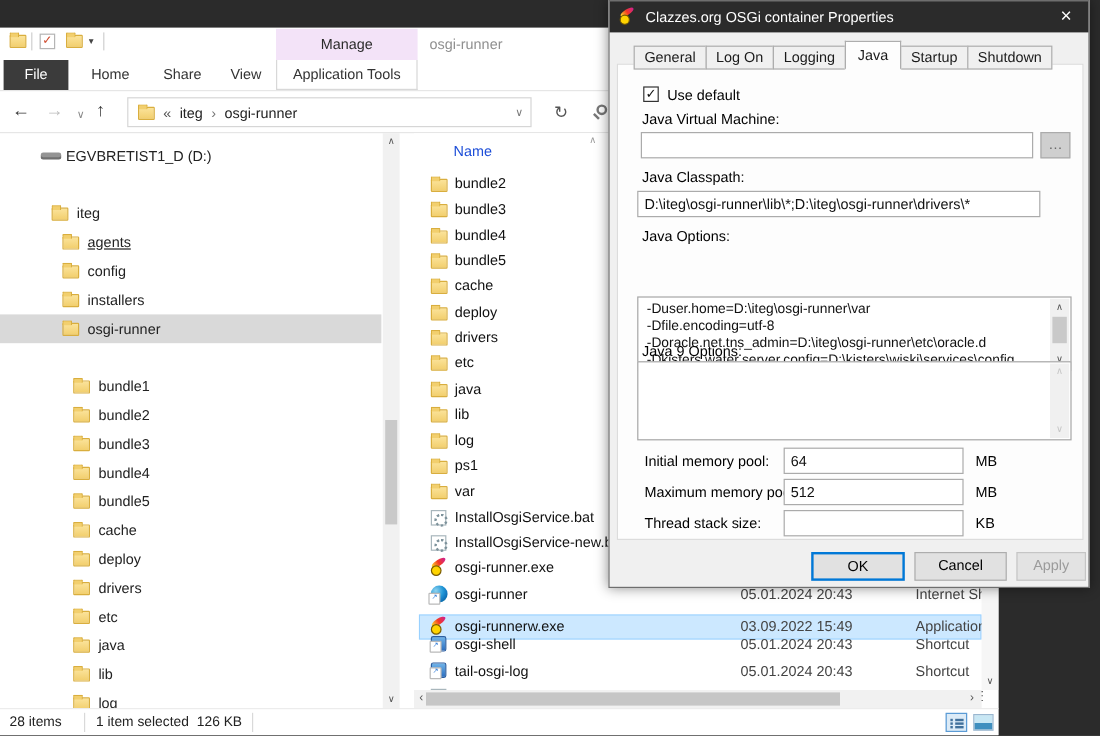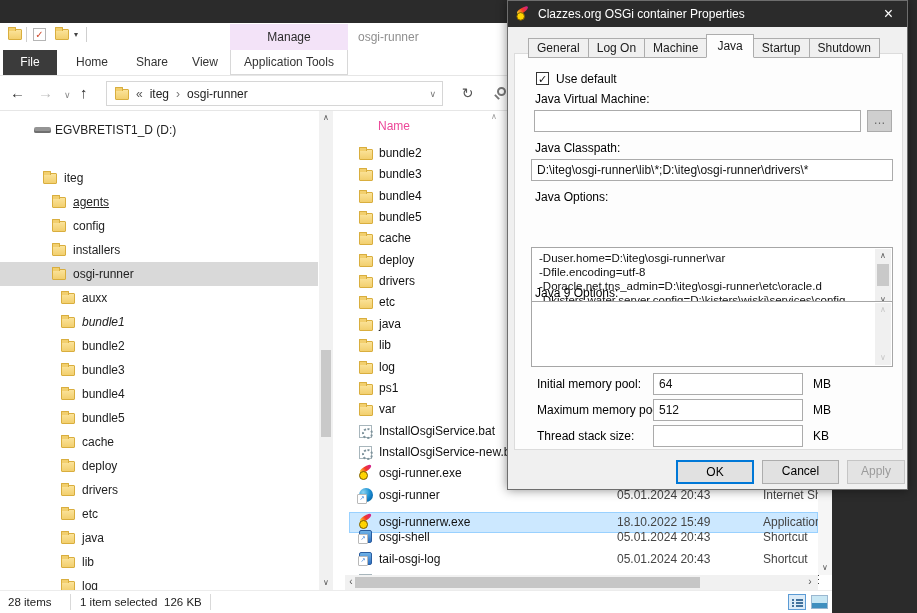--- a/index.html
+++ b/index.html
@@ -76,21 +76,21 @@
   .trow.sel { background:#d9d9d9; }
   .tree-icon { position:absolute; top:7px; }
   .tree-icon.icon-drive { top:9px; }
   .tree-label { position:absolute; top:5px; font-size:12px; color:#222; white-space:nowrap; }
   .tsb { position:absolute; left:319px; top:88px; width:14px; height:479px; background:#f1f1f1; }
   .sba { position:absolute; left:0; width:14px; height:14px; text-align:center; font-size:8px;
     color:#555; line-height:14px; }
   .tsb .th { position:absolute; left:2px; top:239px; width:10px; height:87px; background:#c9c9c9; }
   
   #fpane { position:absolute; left:345px; top:88px; width:487px; height:479px; overflow:hidden; background:#fff; }
-  .colhdr { position:absolute; left:33px; top:8px; font-size:12px; color:#ec4899; }
+  .colhdr { position:absolute; left:33px; top:8px; font-size:12px; color:#1d4ed8; }
   .sortup { position:absolute; left:146px; top:1px; font-size:8px; color:#9a9a9a; }
   .frow { position:absolute; left:4px; width:469px; height:21px; }
   .frow.sel { background:#cce8ff; box-shadow:inset 0 0 0 1px #99d1ff; }
   .ficon { position:absolute; left:10px; top:3px; }
   .ficon.icon-folder { top:6px; }
   .ficon.icon-bat { top:4px; }
   .fname { position:absolute; left:30px; top:3px; font-size:12px; color:#111; white-space:nowrap; }
   .fdate { position:absolute; left:268px; top:3px; font-size:12px; color:#444; white-space:nowrap; }
   .ftype { position:absolute; left:414px; top:3px; font-size:12px; color:#444; white-space:nowrap;
     width:56px; overflow:hidden; }
@@ -130,21 +130,21 @@
     border:1px solid #dcdcdc; z-index:1; }
   .dlbl { position:absolute; font-size:12px; color:#000; z-index:2; }
   .dcheck { position:absolute; left:28px; top:71px; width:13px; height:13px; background:#fff;
     border:1px solid #333; z-index:2; font-size:11px; line-height:12px; text-align:center; color:#111; }
   .dinp { position:absolute; border:1px solid #ababab; background:#fff; z-index:2;
     font:12px "Liberation Sans", sans-serif; padding:2px 5px; color:#111; }
   .inp-jvm { left:26px; top:109px; width:327px; height:22px; }
   .btn-browse { position:absolute; left:359px; top:109px; width:25px; height:22px; z-index:2;
     background:#cfcfcf; border:1px solid #ababab; color:#666; font-size:12px; text-align:center;
     line-height:18px; }
-  .inp-cp { left:23px; top:158px; width:362px; height:22px; }
+  .inp-cp { left:23px; top:158px; width:336px; height:22px; }
   .dbox { position:absolute; left:23px; background:#fff; border:1px solid #a6a6a6; z-index:2; }
   .box-opt { top:206px; width:362px; height:62px;margin-top:40px; }
   .box-j9 { top:300px; width:362px; height:66px; }
   .dopts-text { position:absolute; left:7px; top:3px; right:20px; font-size:11.5px; line-height:14px;
     color:#111; white-space:pre-line; }
   .sbv { position:absolute; top:1px; right:1px; bottom:1px; width:16px; background:#f0f0f0; }
   .sbv .sba { width:16px; }
   .sbv .dn { bottom:0; } .sbv .up { top:0; }
   .sbv .th { position:absolute; left:2px; top:15px; width:12px; height:22px; background:#c9c9c9; }
   .sbv.dis .sba { color:#c6c6c6; }
@@ -214,27 +214,23 @@
     <span class="tree-label" style="left: 73px;">config</span>
   </div>
         <div class="trow" style="top: 127px;">
     <span class="tree-icon icon-folder" style="left: 52px;"></span>
     <span class="tree-label" style="left: 73px;">installers</span>
   </div>
         <div class="trow sel" style="top: 151px;">
     <span class="tree-icon icon-folder" style="left: 52px;"></span>
     <span class="tree-label" style="left: 73px;">osgi-runner</span>
   </div>
-        <div class="trow" style="top: 175px;">
-    <span class="tree-icon icon-folder" style="left: 61px;"></span>
-    <span class="tree-label" style="left: 82px;">auxx</span>
-  </div>
         <div class="trow" style="top: 199px;">
     <span class="tree-icon icon-folder" style="left: 61px;"></span>
-    <span class="tree-label" style="left: 82px; font-style: italic;">bundle1</span>
+    <span class="tree-label" style="left: 82px;">bundle1</span>
   </div>
         <div class="trow" style="top: 223px;">
     <span class="tree-icon icon-folder" style="left: 61px;"></span>
     <span class="tree-label" style="left: 82px;">bundle2</span>
   </div>
         <div class="trow" style="top: 247px;">
     <span class="tree-icon icon-folder" style="left: 61px;"></span>
     <span class="tree-label" style="left: 82px;">bundle3</span>
   </div>
         <div class="trow" style="top: 271px;">
@@ -382,21 +378,21 @@
   </div>
           <div class="frow" style="top: 373.6px;">
     <span class="ficon icon-inet lnk"></span>
     <span class="fname">osgi-runner</span>
     <span class="fdate">05.01.2024 20:43</span>
     <span class="ftype">Internet Sh</span>
   </div>
           <div class="frow sel" style="top: 401px;">
     <span class="ficon icon-clazzes"></span>
     <span class="fname">osgi-runnerw.exe</span>
-    <span class="fdate">18.10.2022 15:49</span>
+    <span class="fdate">03.09.2022 15:49</span>
     <span class="ftype">Application</span>
   </div>
           <div class="frow" style="top: 416.3px;">
     <span class="ficon icon-shortcut lnk"></span>
     <span class="fname">osgi-shell</span>
     <span class="fdate">05.01.2024 20:43</span>
     <span class="ftype">Shortcut</span>
   </div>
           <div class="frow" style="top: 437.65px;">
     <span class="ficon icon-shortcut lnk"></span>
@@ -434,21 +430,21 @@
     </div>
   </div>
 
   <div id="dialog">
     <div class="dtitle">
       <span class="icon-clazzes dticon"></span>
       <span class="dtext">Clazzes.org OSGi container Properties</span>
       <span class="dclose">×</span>
     </div>
 
-    <div class="dtabs" id="dtabs"><span class="tab">General</span><span class="tab">Log On</span><span class="tab">Machine</span><span class="tab active">Java</span><span class="tab">Startup</span><span class="tab">Shutdown</span></div>
+    <div class="dtabs" id="dtabs"><span class="tab">General</span><span class="tab">Log On</span><span class="tab">Logging</span><span class="tab active">Java</span><span class="tab">Startup</span><span class="tab">Shutdown</span></div>
     <div class="dpage"></div>
 
     <span class="dcheck">✓</span>
     <span class="dlbl" style="left:48px; top:71px">Use default</span>
 
     <span class="dlbl" style="left:27px; top:91px">Java Virtual Machine:</span>
     <input class="dinp inp-jvm" value="" style="">
     <div class="btn-browse">…</div>
 
     <span class="dlbl" style="left:27px; top:140px">Java Classpath:</span>

